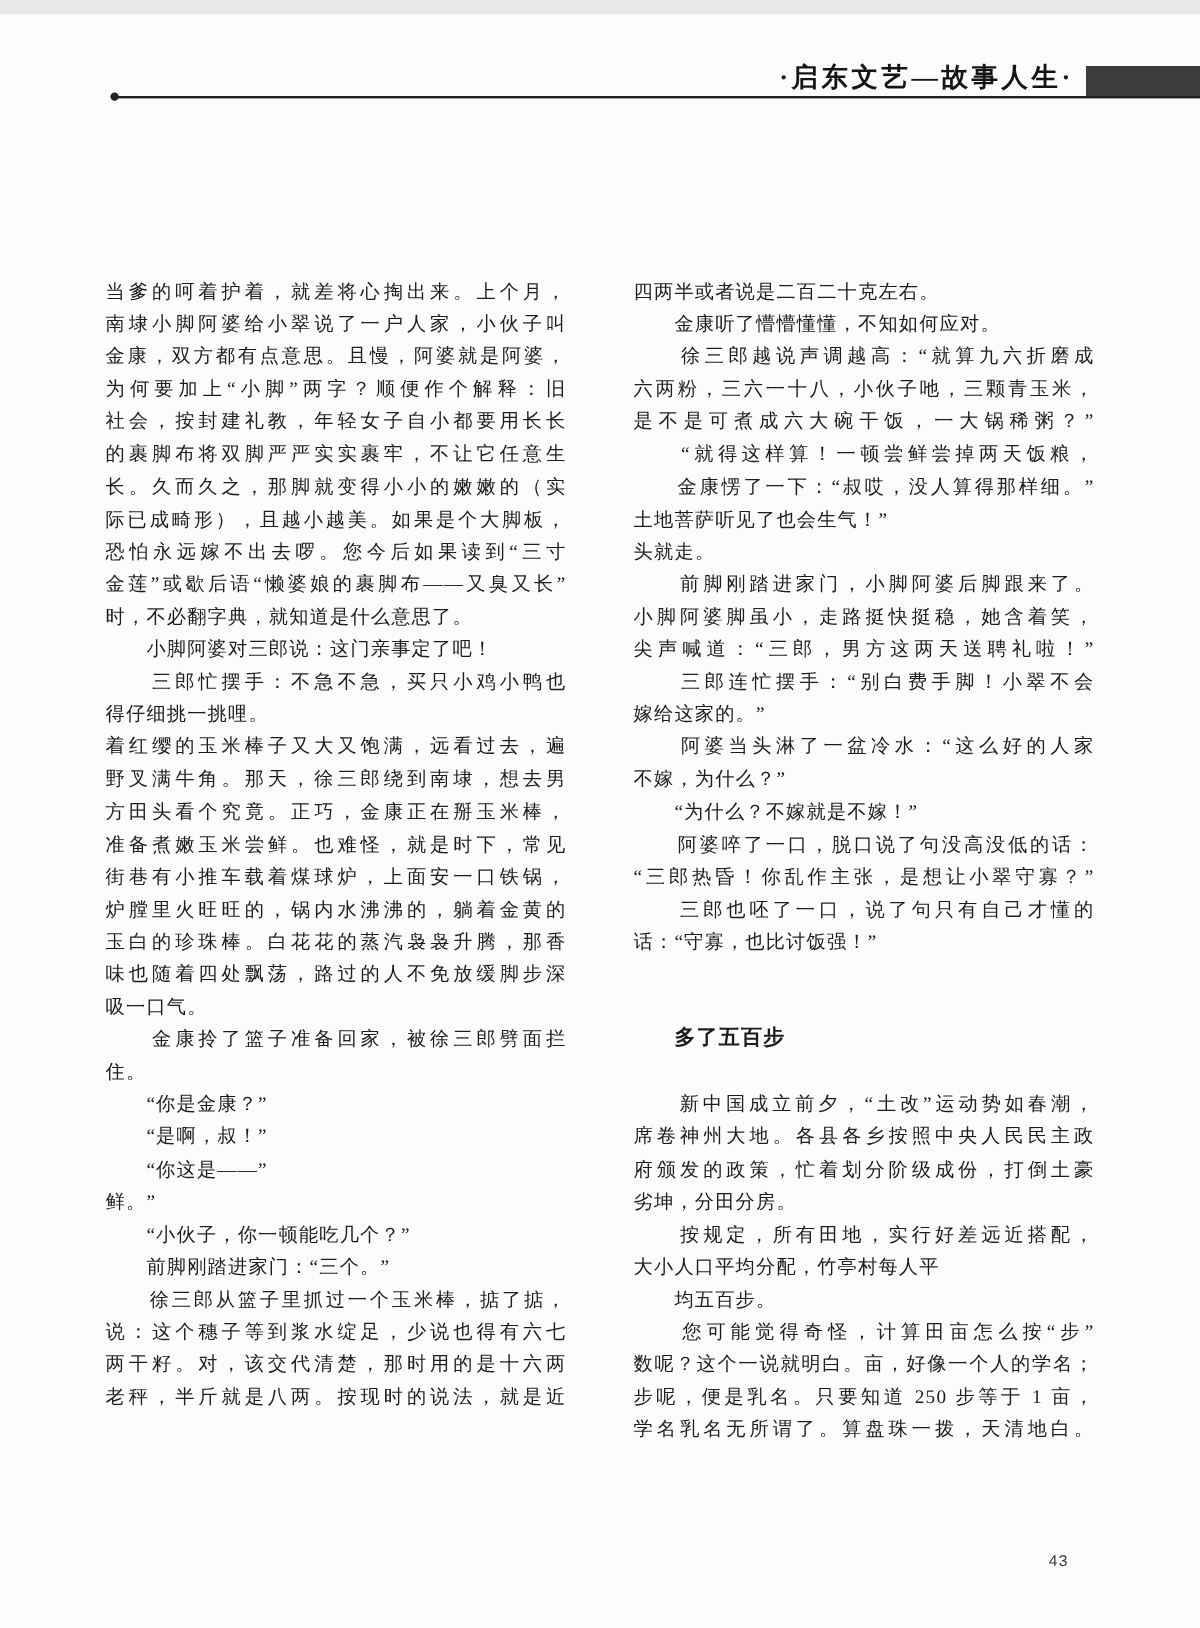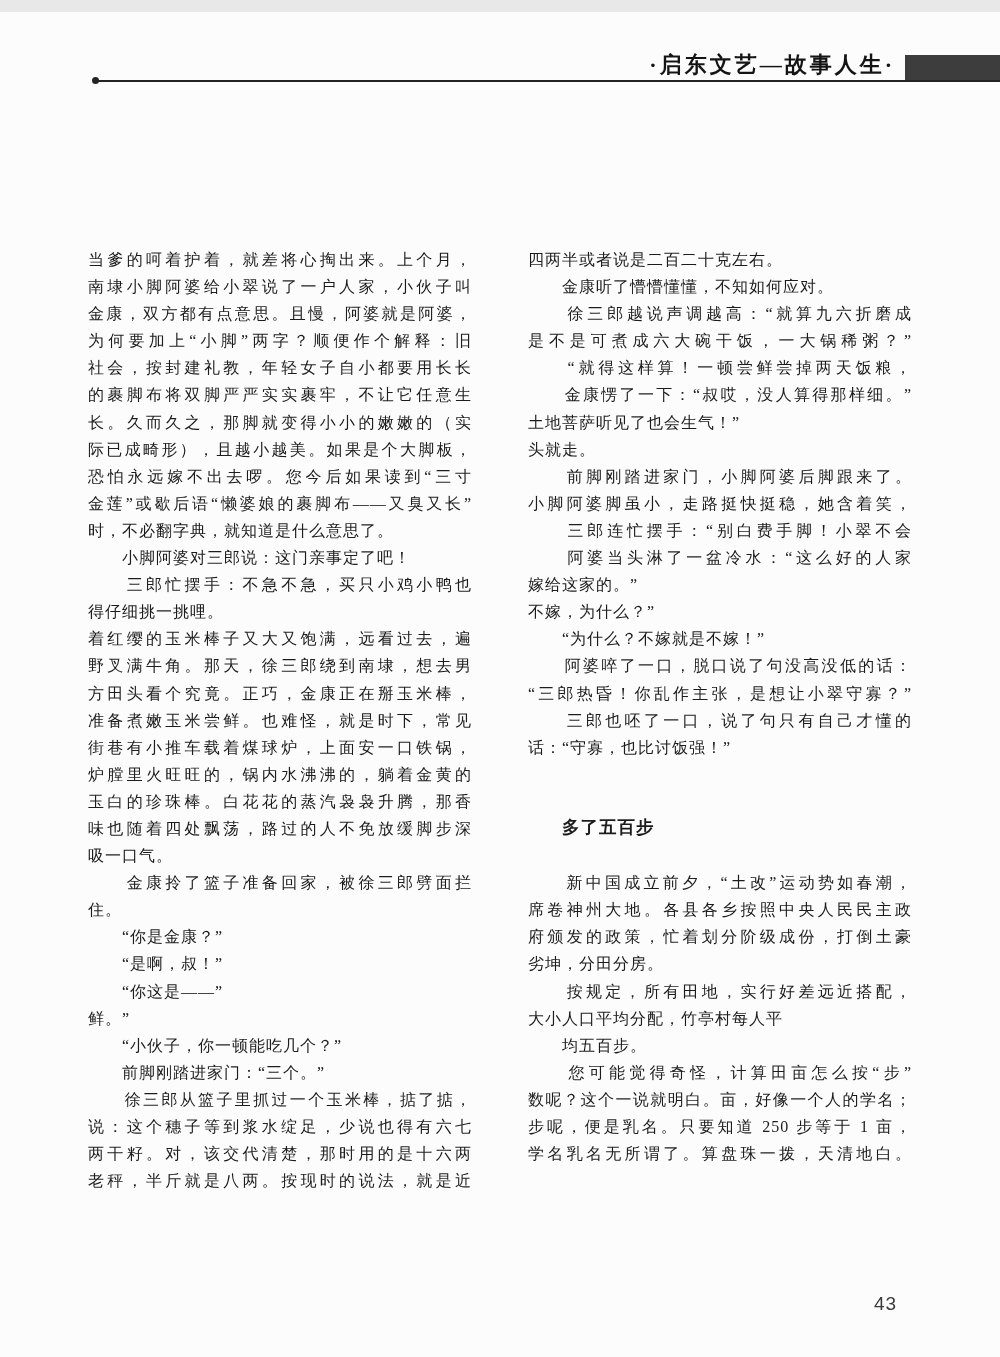--- a/index.html
+++ b/index.html
@@ -43,21 +43,21 @@
     position: absolute;
     top: 65px;
     left: 92px;
     width: 7px;
     height: 7px;
     border-radius: 50%;
   }
   
   .col {
     position: absolute;
-    top: 234px;
+    top: 218px;
     width: 384px;
   }
   .col-left  { left: 88px; }
   .col-right { left: 528px; }
   .line {
     height: 27.1px;
     line-height: 27.1px;
     font-size: 16px;
     letter-spacing: 1px;
     overflow: hidden;
@@ -73,21 +73,21 @@
     font-weight: bold;
     font-size: 17.5px;
     text-indent: 34px;
     font-family: Liberation Mono, monospace;
   }
   
   .page-number {
     position: absolute;
     left: 874px;
     top: 1281px;
-    font-size: 19px;
+    font-size: 13px;
     color: #3a3a3a;
     font-family: "Liberation Sans", "DejaVu Sans", sans-serif;
     letter-spacing: 1px;
   }
 </style>
 </head>
 <body>
 
 <div class="page">
 
@@ -134,30 +134,32 @@
       <div class="line fill">　　徐三郎从篮子里抓过一个玉米棒，掂了掂，</div>
       <div class="line fill">说：这个穗子等到浆水绽足，少说也得有六七</div>
       <div class="line fill">两干籽。对，该交代清楚，那时用的是十六两</div>
       <div class="line fill">老秤，半斤就是八两。按现时的说法，就是近</div>
     </div>
 
   <div class="col col-right">
       <div class="line end">四两半或者说是二百二十克左右。</div>
       <div class="line end">　　金康听了懵懵懂懂，不知如何应对。</div>
       <div class="line fill">　　徐三郎越说声调越高：“就算九六折磨成</div>
+      <div class="line fill">六两粉，三六一十八，小伙子吔，三颗青玉米，</div>
       <div class="line fill">是不是可煮成六大碗干饭，一大锅稀粥？”</div>
       <div class="line fill">　　“就得这样算！一顿尝鲜尝掉两天饭粮，</div>
       <div class="line fill">　　金康愣了一下：“叔哎，没人算得那样细。”</div>
       <div class="line end">土地菩萨听见了也会生气！”</div>
       <div class="line end">头就走。</div>
       <div class="line fill">　　前脚刚踏进家门，小脚阿婆后脚跟来了。</div>
       <div class="line fill">小脚阿婆脚虽小，走路挺快挺稳，她含着笑，</div>
+      <div class="line fill">尖声喊道：“三郎，男方这两天送聘礼啦！”</div>
       <div class="line fill">　　三郎连忙摆手：“别白费手脚！小翠不会</div>
+      <div class="line end">嫁给这家的。”</div>
       <div class="line fill">　　阿婆当头淋了一盆冷水：“这么好的人家</div>
-      <div class="line end">嫁给这家的。”</div>
       <div class="line end">不嫁，为什么？”</div>
       <div class="line end">　　“为什么？不嫁就是不嫁！”</div>
       <div class="line fill">　　阿婆啐了一口，脱口说了句没高没低的话：</div>
       <div class="line fill">“三郎热昏！你乱作主张，是想让小翠守寡？”</div>
       <div class="line fill">　　三郎也呸了一口，说了句只有自己才懂的</div>
       <div class="line end">话：“守寡，也比讨饭强！”</div>
       <div class="line blank"></div>
       <div class="line blank"></div>
       <div class="line head">多了五百步</div>
       <div class="line blank"></div>

